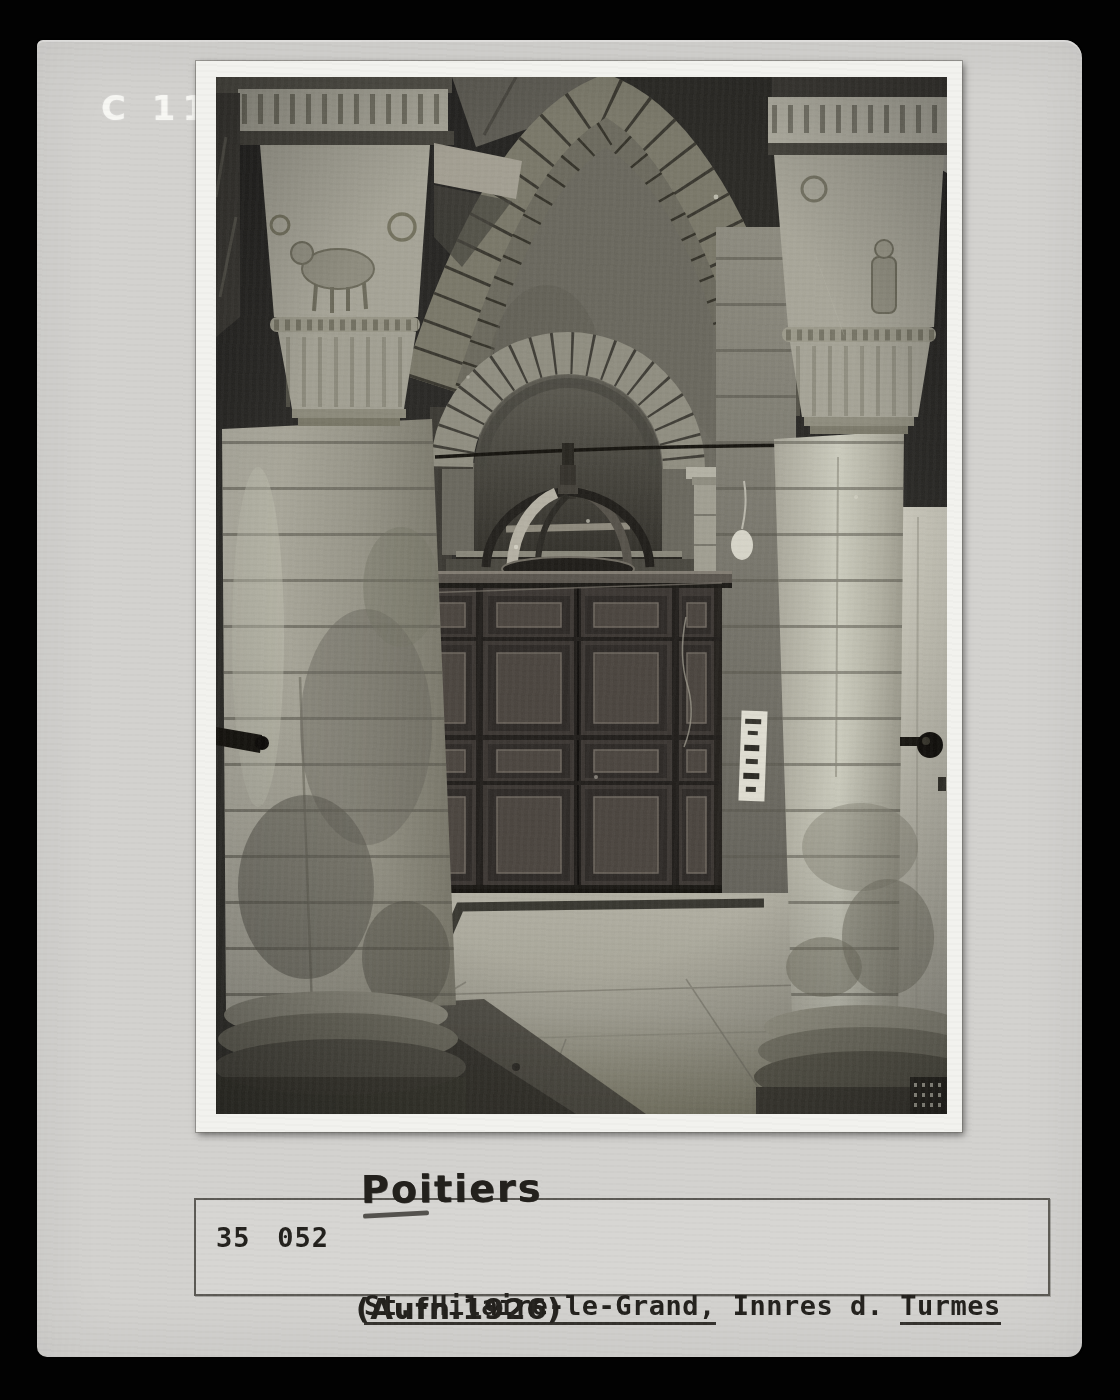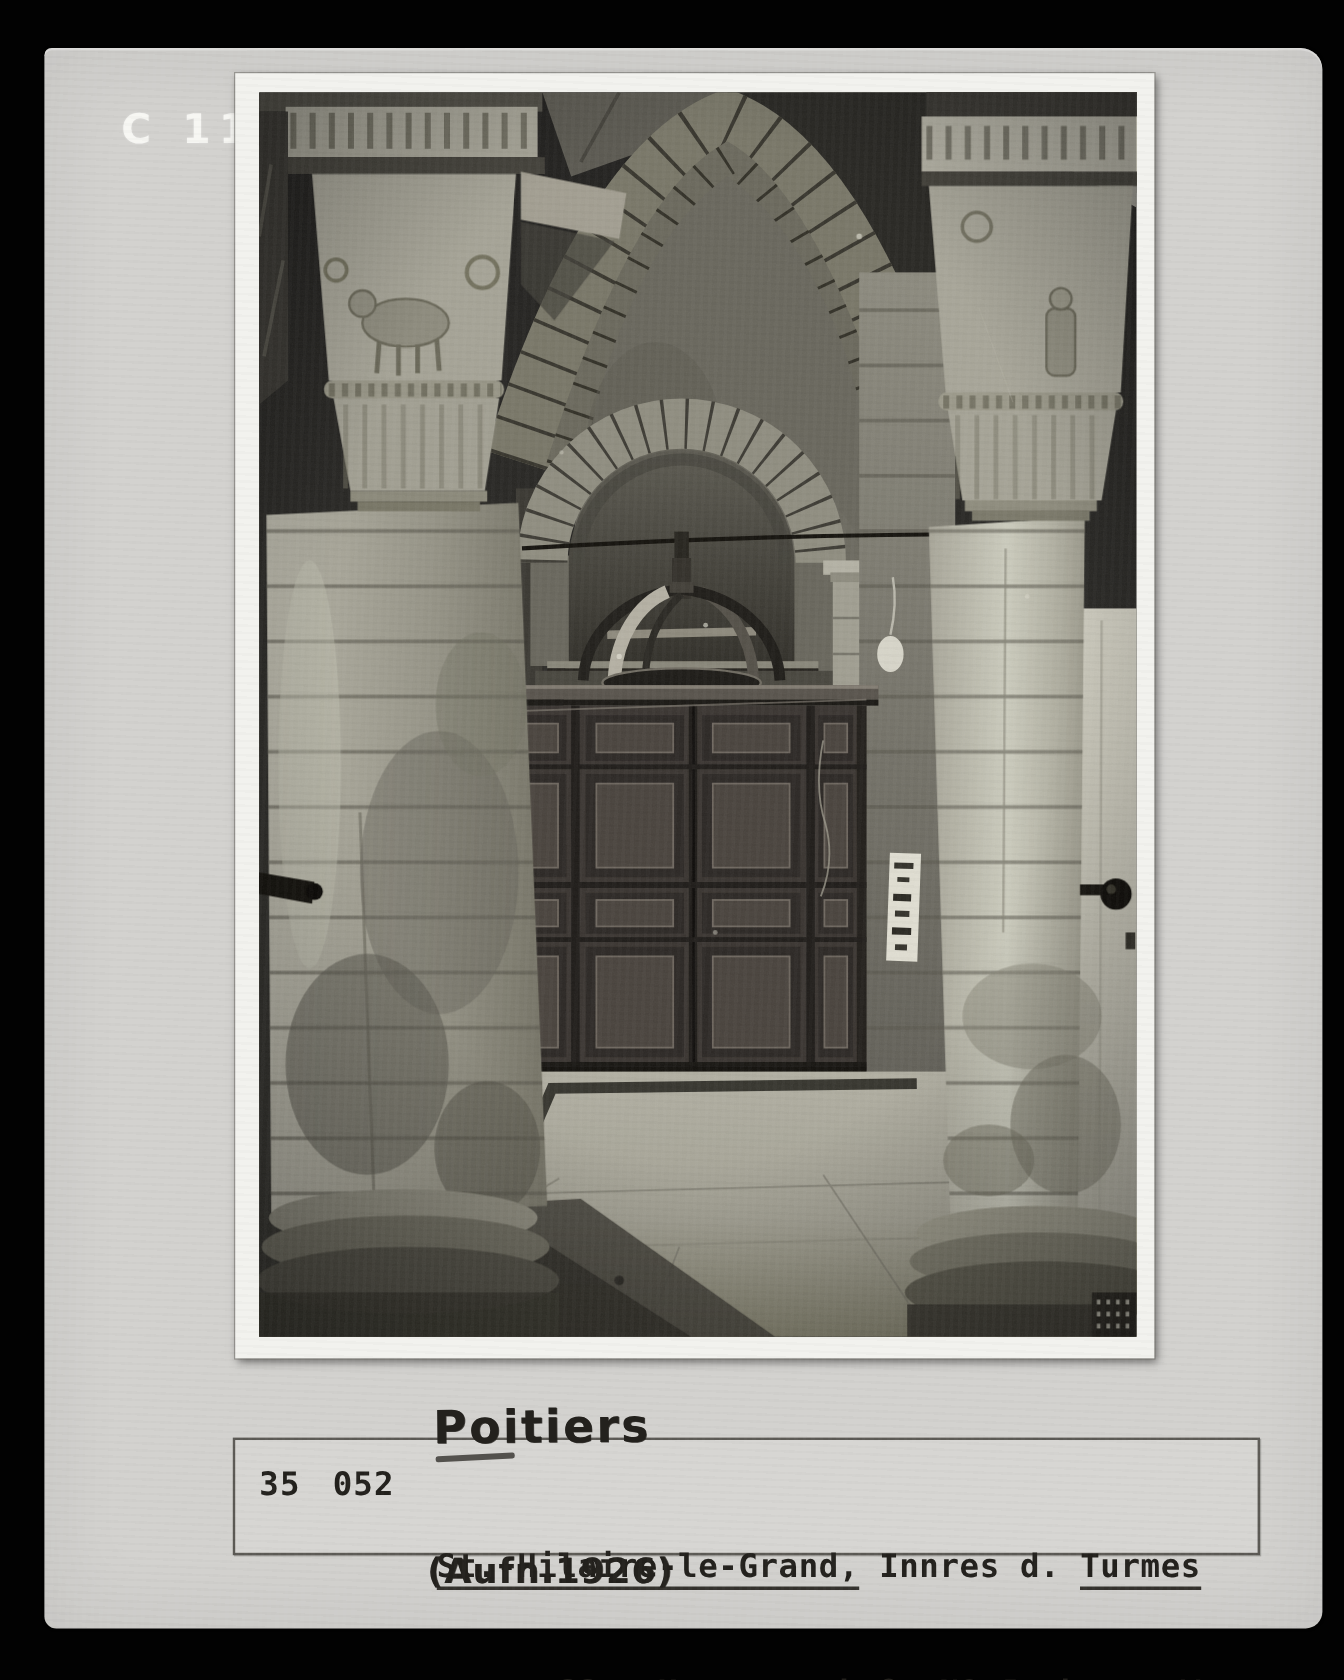--- a/index.html
+++ b/index.html
@@ -6,21 +6,20 @@
   body{
     width:1120px;height:1400px;position:relative;overflow:hidden;
     background:#020202;
     font-family:"DejaVu Sans",sans-serif;
   }
   .card{
     position:absolute;left:37px;top:40px;width:1045px;height:1317px;
     background:var(--card-bg,#d3d2cf);
     border-radius:6px 18px 14px 10px;
     box-shadow: inset 0 2px 0 rgba(255,255,255,.35), inset 0 0 70px rgba(0,0,0,.07), 0 0 2px rgba(0,0,0,.8);
-    padding-left: 20px;
   }
   .card::after{ 
     content:"";position:absolute;inset:0;pointer-events:none;border-radius:inherit;
     background:
       repeating-linear-gradient(2deg, rgba(0,0,0,.014) 0 2px, rgba(255,255,255,0) 2px 6px),
       repeating-linear-gradient(92deg, rgba(255,255,255,.02) 0 3px, rgba(0,0,0,0) 3px 7px);
   }
   .corner-mark{
     position:absolute;left:64px;top:48px;
     font-size:34px;font-weight:bold;letter-spacing:7px;

